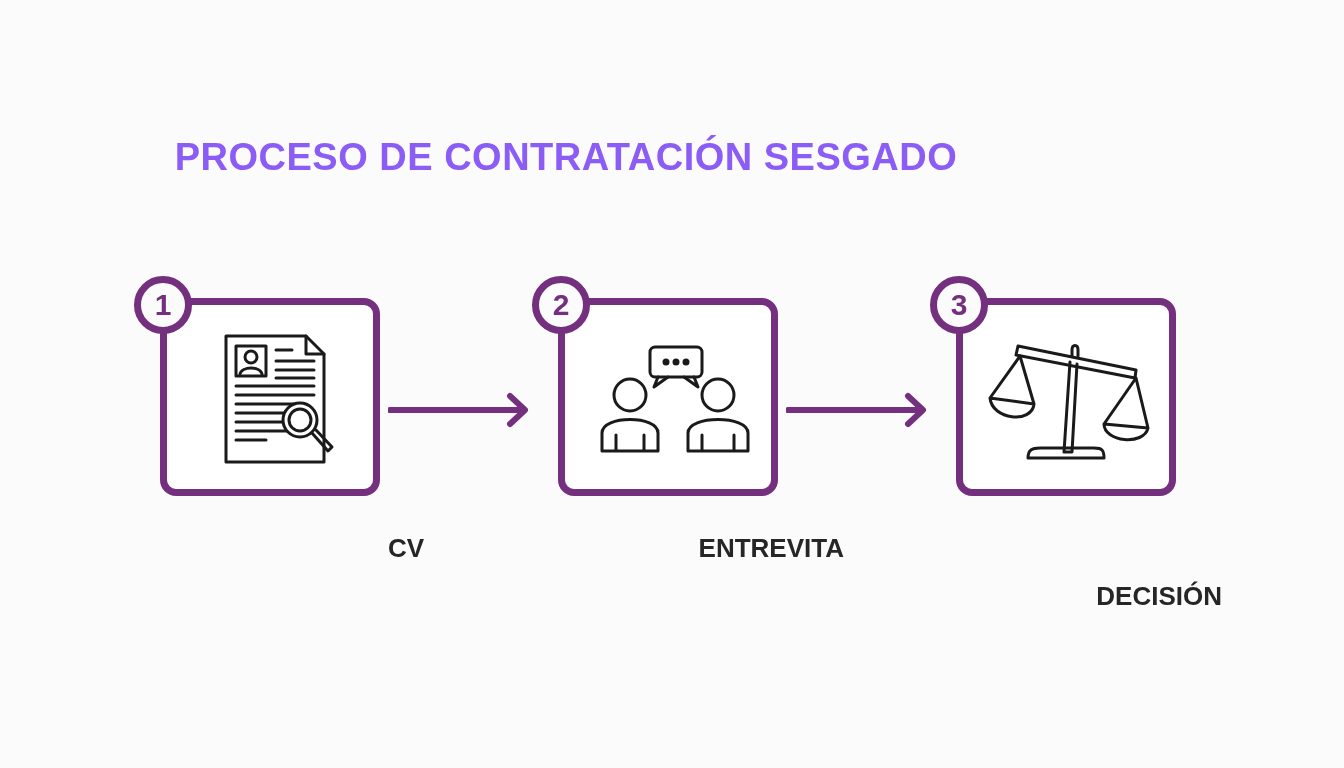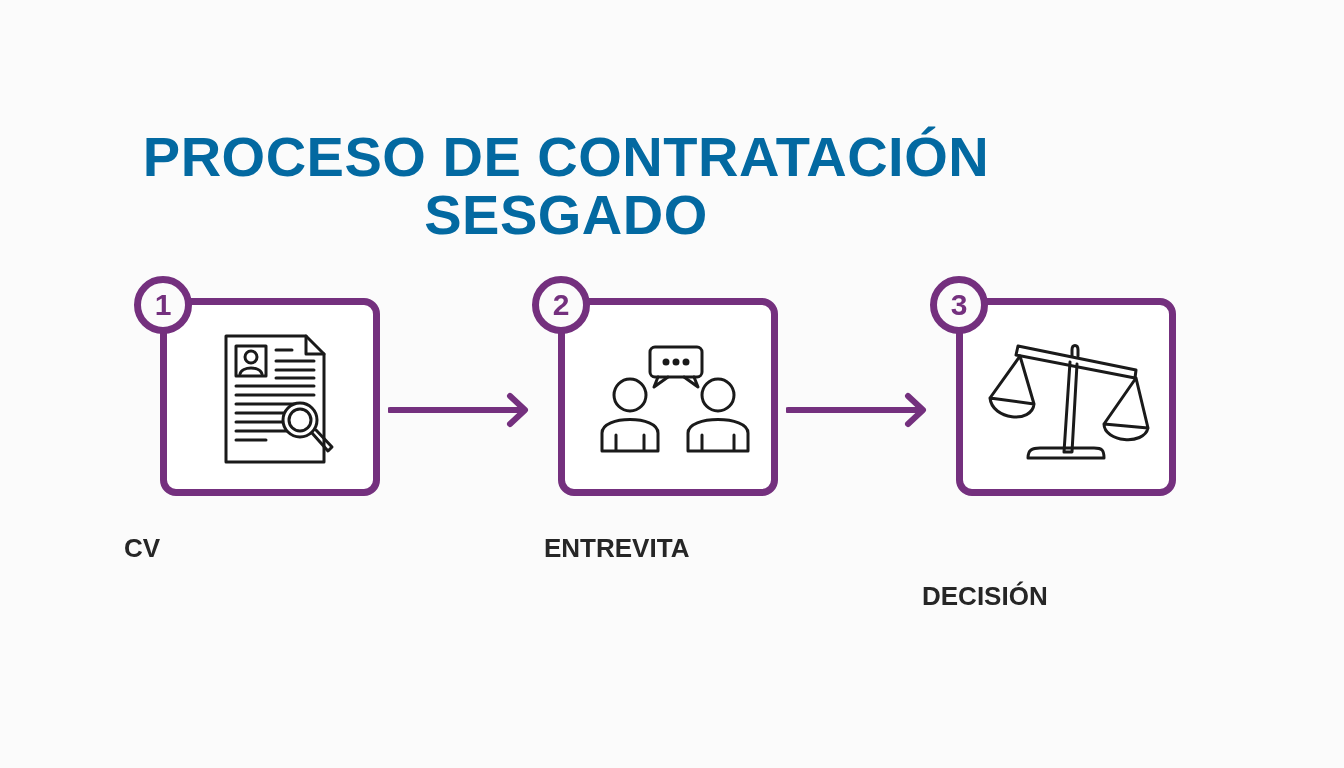--- a/index.html
+++ b/index.html
@@ -1,21 +1,21 @@
 <!DOCTYPE html>
 <html><head>
 <meta charset="utf-8">
 <style>
   html,body{margin:0;padding:0;}
   body{width:1344px;height:768px;background:#fbfbfb;position:relative;overflow:hidden;font-family:"Liberation Sans",sans-serif;}
-  .title{position:absolute;left:0;width:1132px;top:128px;text-align:center;font-size:56px;font-weight:bold;color:#0369a1;letter-spacing:0.5px;line-height:58px;}
+  .title{position:absolute;left:0;width:1132px;top:128px;text-align:center;font-size:38px;font-weight:bold;color:#8b5cf6;letter-spacing:0.5px;line-height:58px;}
   .card{position:absolute;width:220px;height:198px;border:7px solid #74307e;border-radius:16px;background:#fff;box-sizing:border-box;}
   .badge{position:absolute;width:58px;height:58px;border:7px solid #74307e;border-radius:50%;background:#fbfbfb;box-sizing:border-box;display:flex;align-items:center;justify-content:center;font-size:30px;font-weight:bold;color:#74307e;}
   .icon{position:absolute;}
-  .label{position:absolute;width:300px;text-align:left;font-size:26px;font-weight:bold;color:#262626;top:533px;}
+  .label{position:absolute;width:300px;text-align:right;font-size:26px;font-weight:bold;color:#262626;top:533px;}
   .arrow{position:absolute;}
 </style>
 </head>
 <body>
 
 <div class="title">PROCESO DE CONTRATACIÓN SESGADO</div>
 
 <div class="card" style="left:160px;top:298px;"></div>
 <div class="badge" style="left:134px;top:276px;">1</div>
 <svg class="icon" style="left:220px;top:330px;" width="120" height="140" viewBox="0 0 120 140" fill="none" stroke="#1a1a1a" stroke-width="3" stroke-linecap="round" stroke-linejoin="round">

